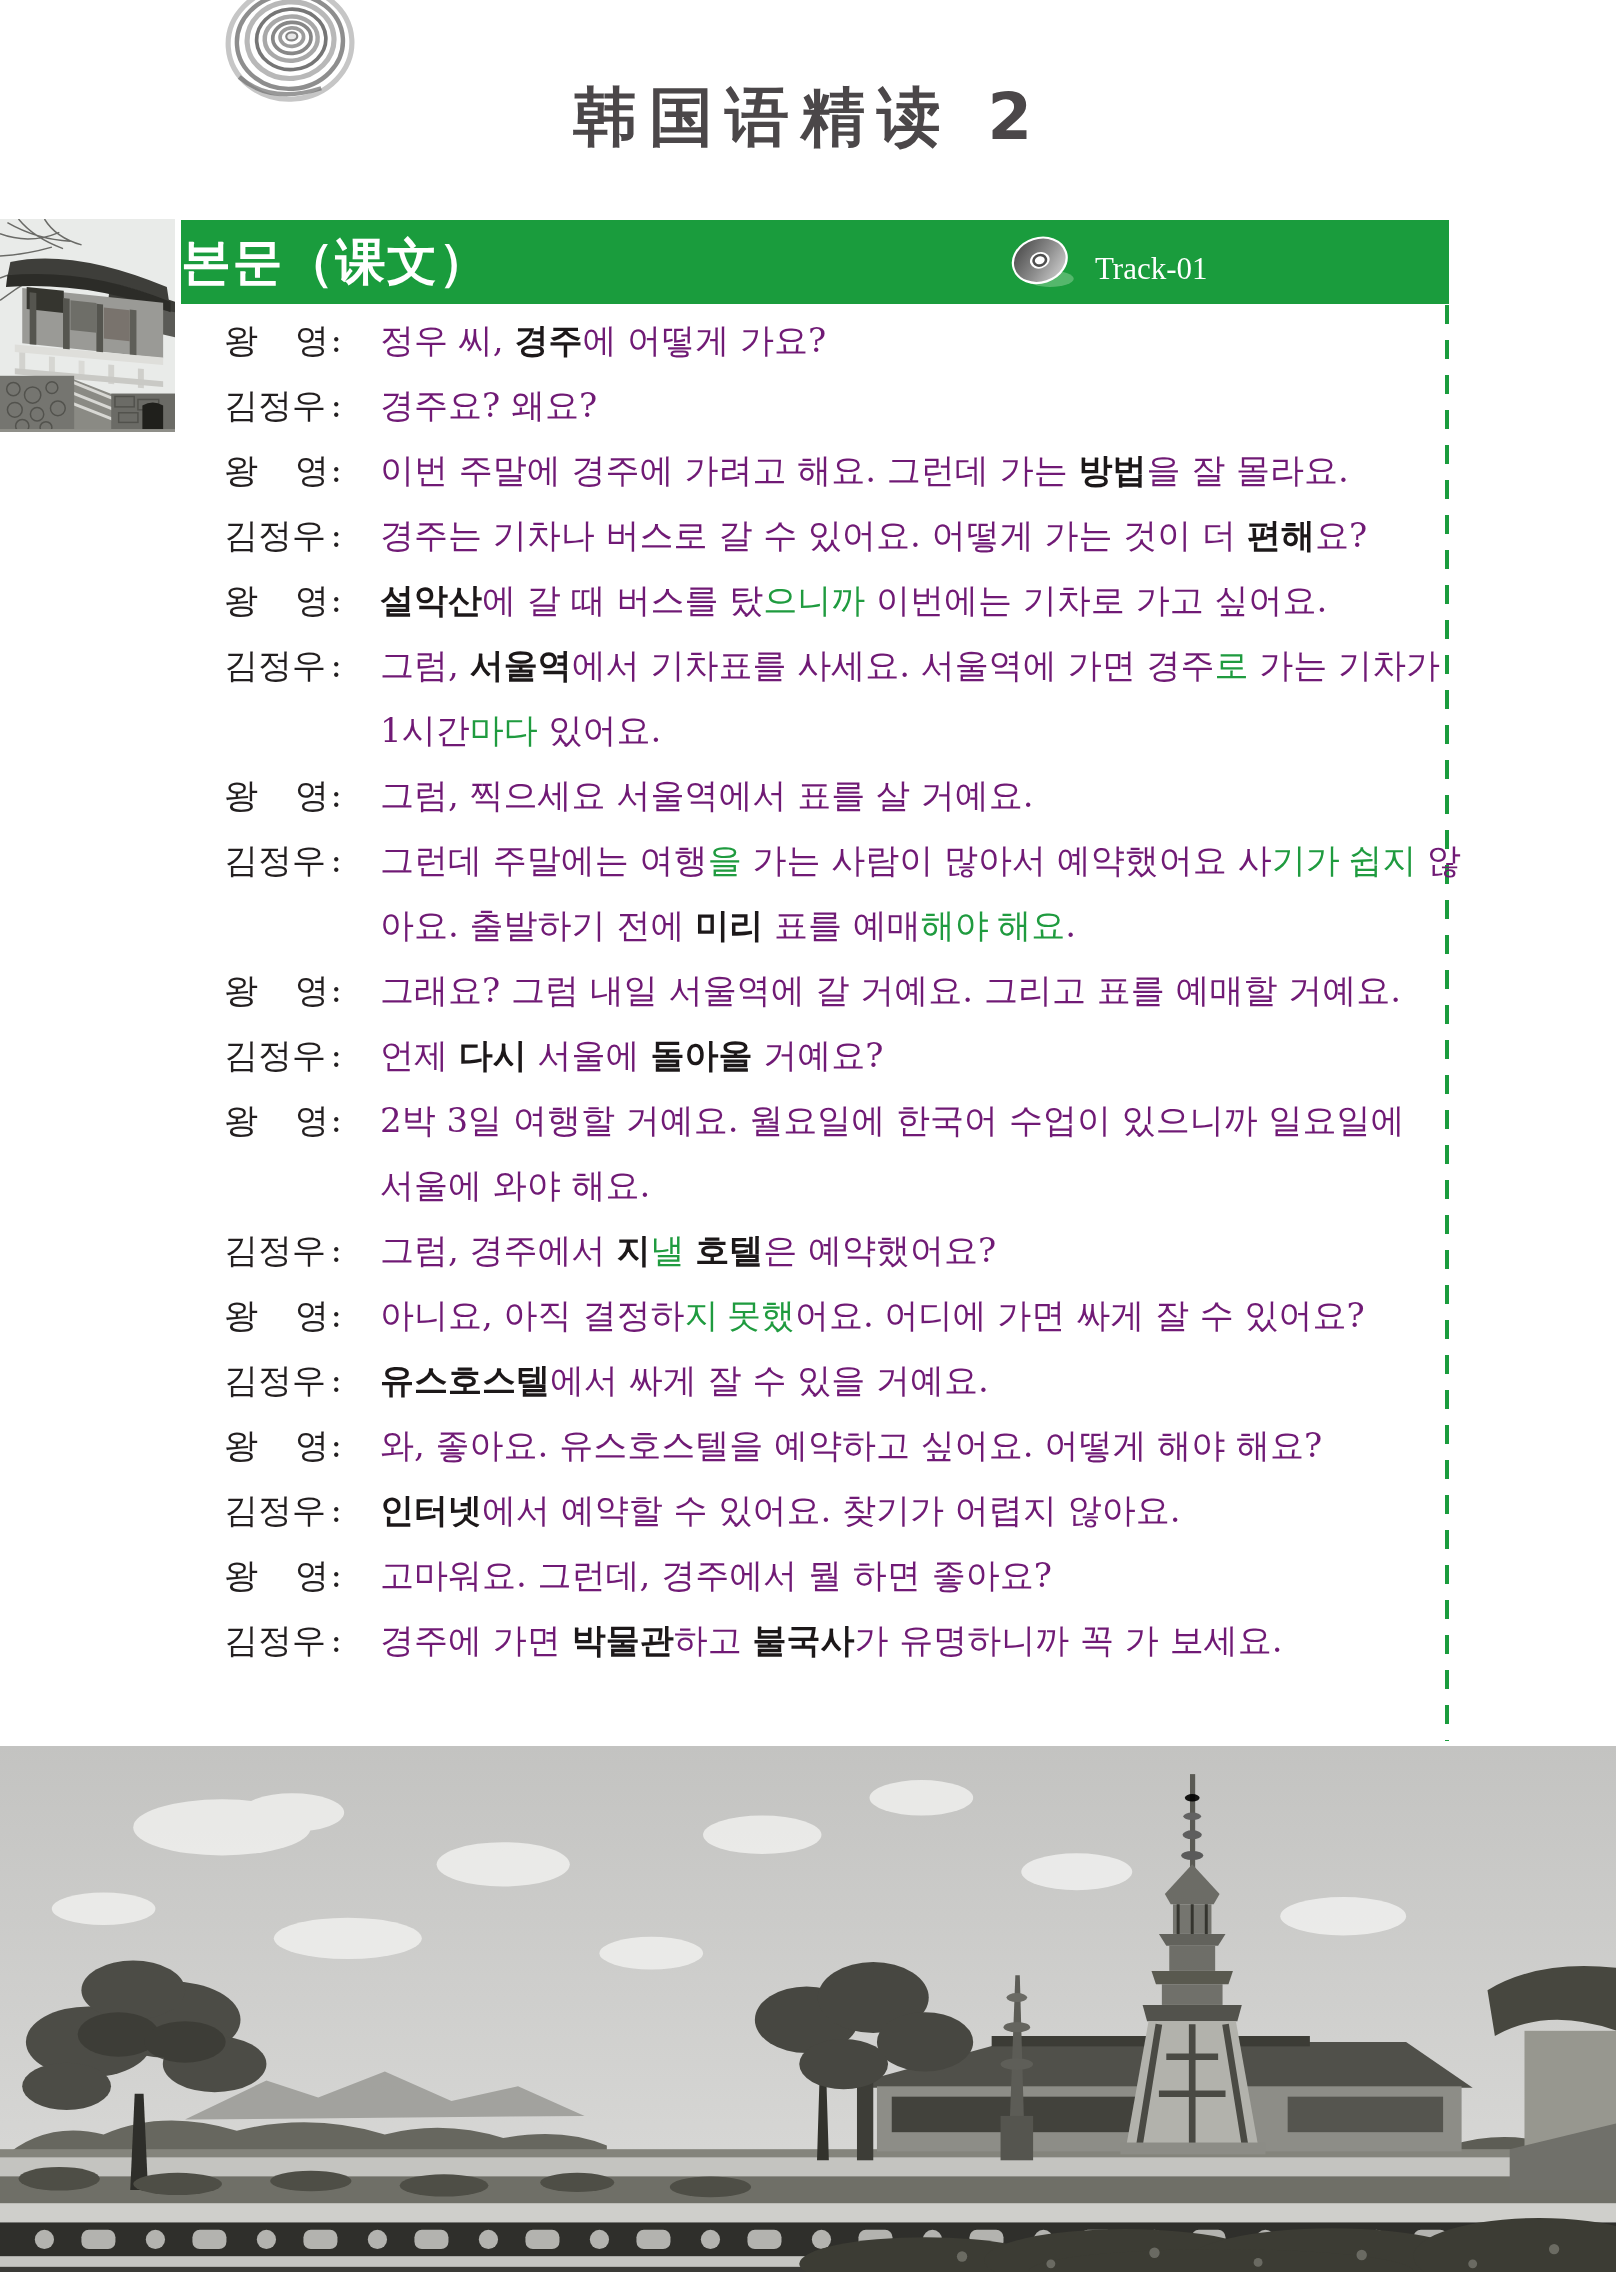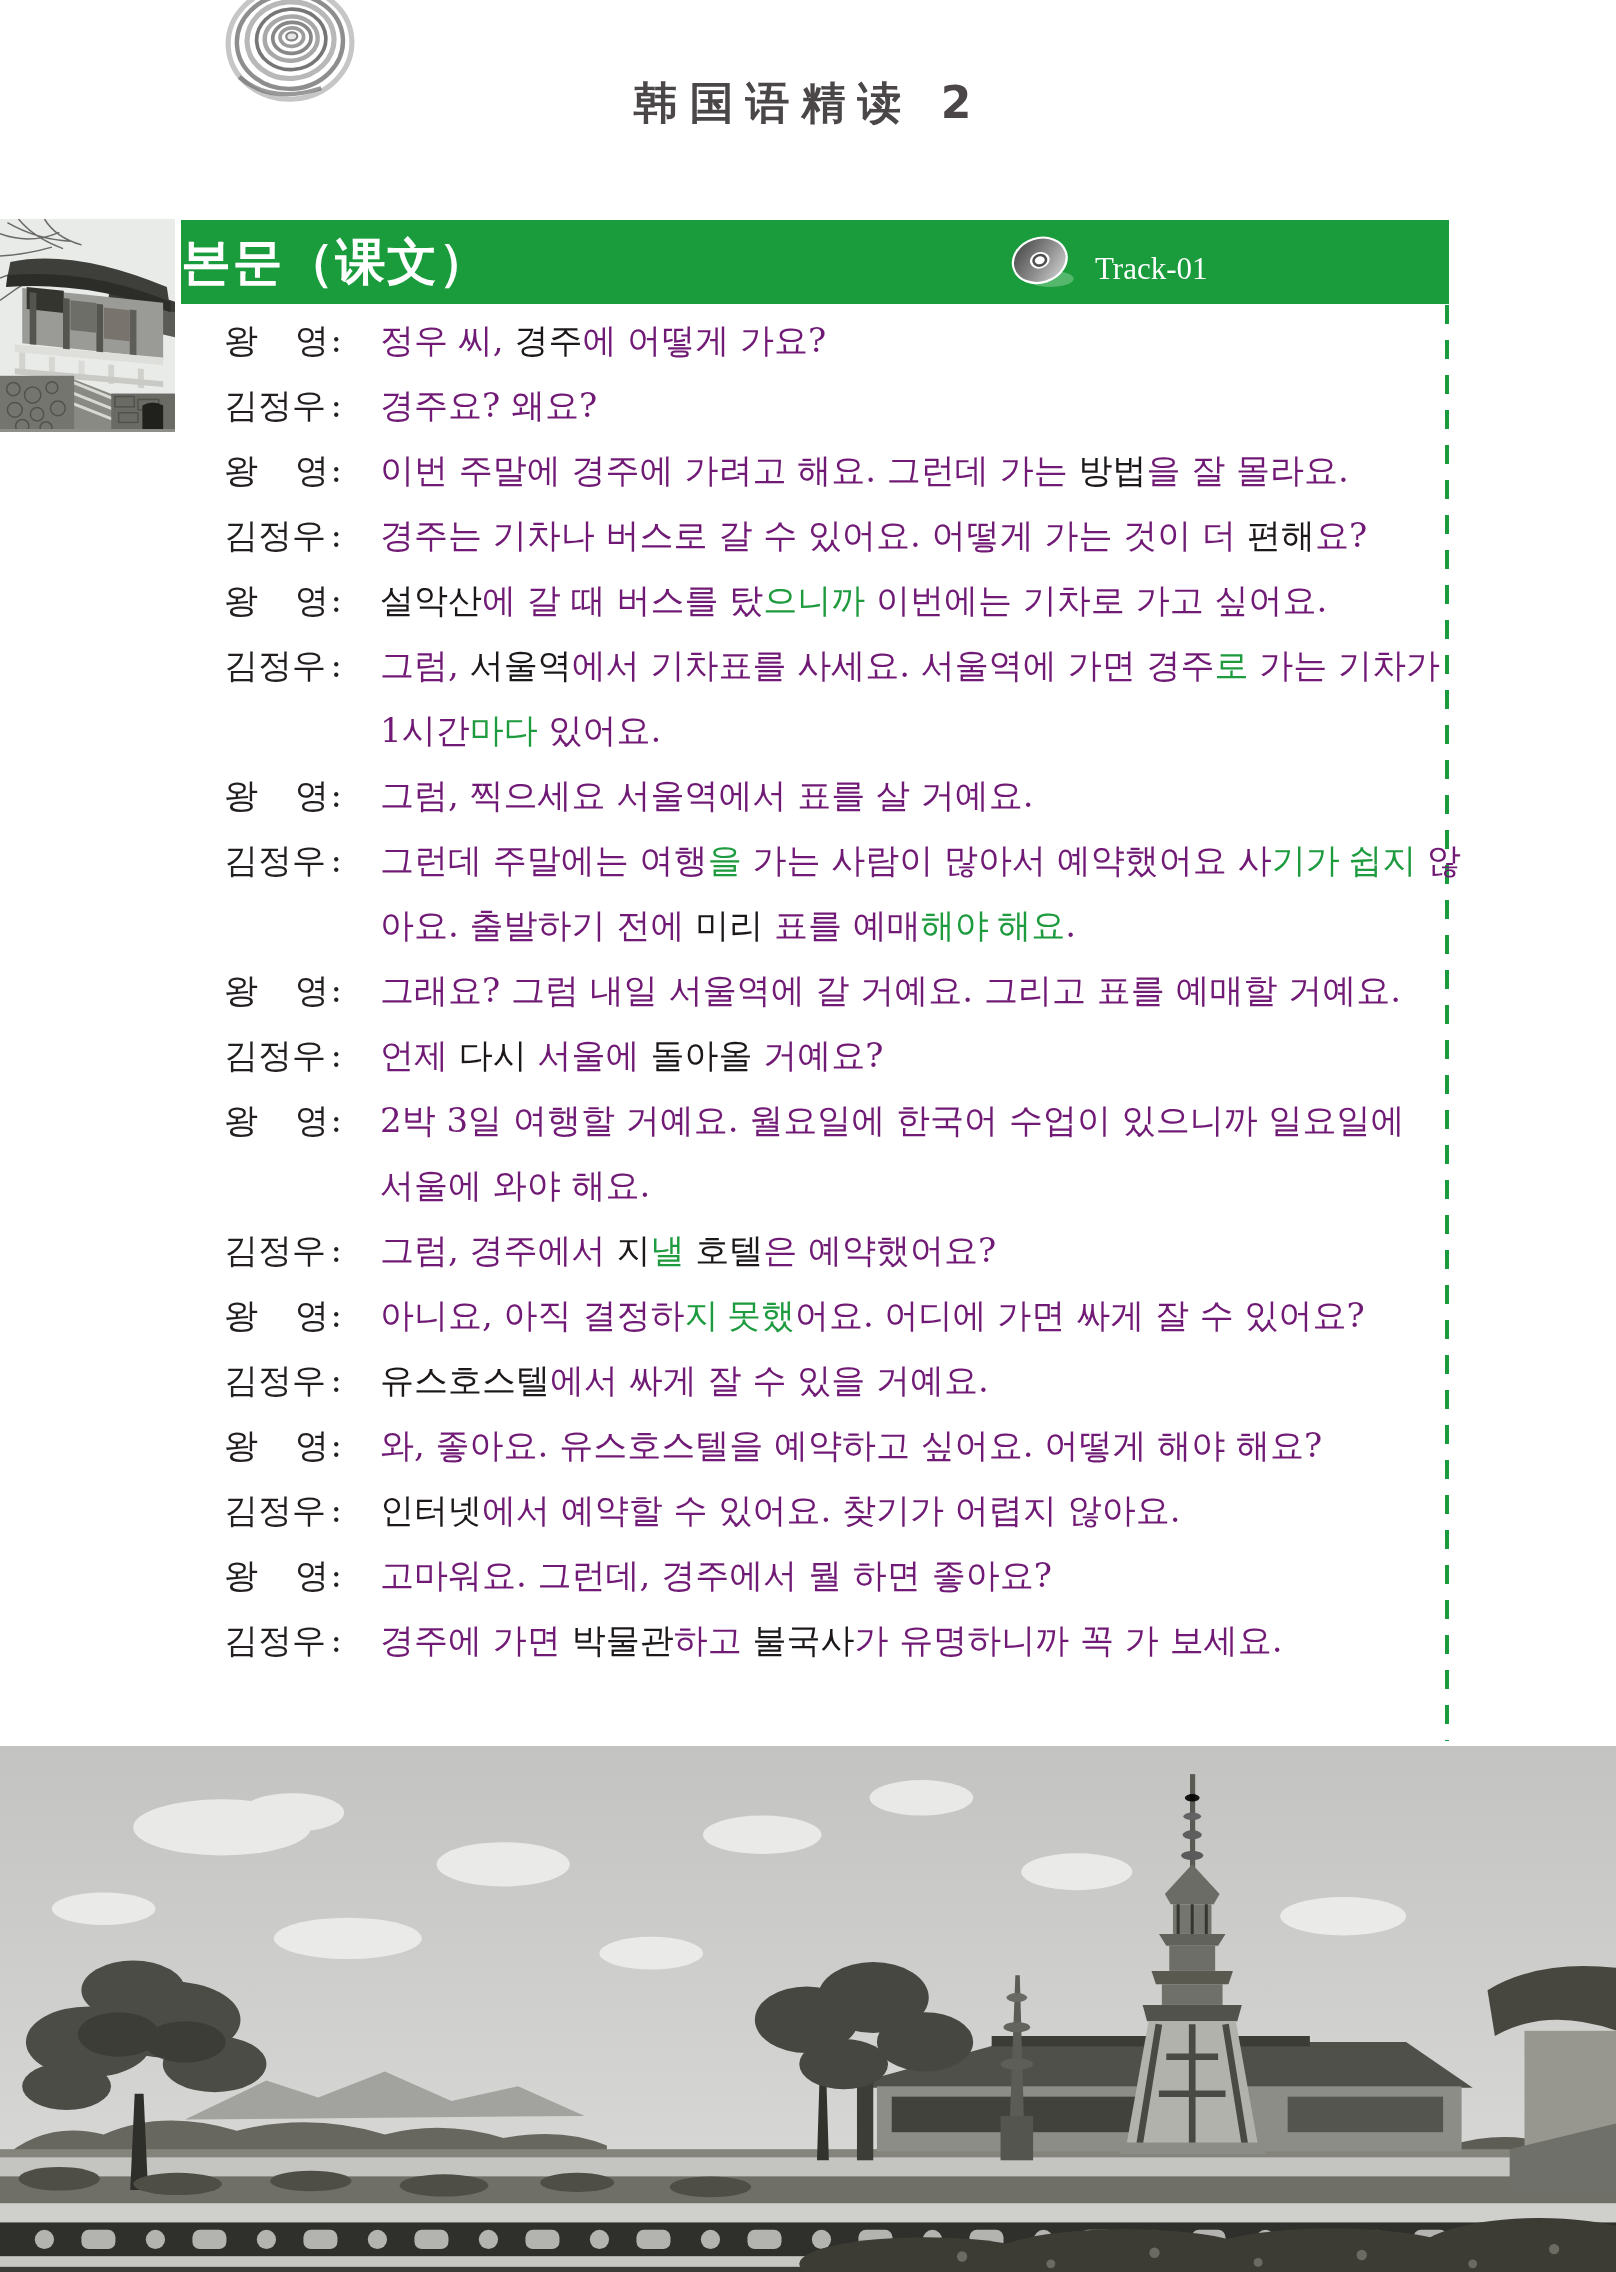--- a/index.html
+++ b/index.html
@@ -5,21 +5,21 @@
   html,body{margin:0;padding:0;background:#fff;}
   .page{position:relative;width:1617px;height:2273px;background:#fff;overflow:hidden;
         font-family:"DejaVu Serif","Liberation Serif",serif;color:#231f20;}
 
   
   .logo{position:absolute;left:222px;top:-4.4px;width:137px;height:112px;}
 
   
   .book-title{position:absolute;left:0;top:74px;width:100%;text-align:center;
               font-family:"DejaVu Sans","Liberation Sans",sans-serif;
-              font-size:44px;font-weight:bold;color:#4b4749;letter-spacing:12px;}
+              font-size:64px;font-weight:bold;color:#4b4749;letter-spacing:12px;}
 
   
   .left-photo{position:absolute;left:0;top:219px;width:175px;height:213px;}
 
   
   .banner{position:absolute;left:181px;top:220px;width:1268px;height:84px;
           background:var(--accent-green,#1a9c3d);display:flex;align-items:center;justify-content:flex-start;}
   .banner-title{color:#ffffff;font-size:50px;font-weight:bold;letter-spacing:1.5px;
                 font-family:"DejaVu Serif","Liberation Serif",serif;}
   .cd-wrap{position:absolute;left:827px;top:7.4px;display:flex;align-items:center;height:70px;}
@@ -32,21 +32,21 @@
                 background:repeating-linear-gradient(180deg,var(--accent-green,#1a9c3d) 0 19px,transparent 19px 35px);}
 
   
   .dialogue{position:absolute;left:224px;top:308px;width:1228px;}
   .dl-row{display:flex;height:65px;line-height:65px;white-space:nowrap;font-size:34px;align-items:center;}
   .dl-speaker{flex:0 0 156px;}
   .dl-name{display:inline-block;width:105px;text-align:justify;text-align-last:justify;}
   .dl-colon{display:inline-block;margin-left:1.5px;}
   .dl-text{flex:1 1 auto;}
   .seg-n{font-weight:normal;color:#701a75;}
-  .seg-b{font-weight:normal;color:#1c1819;}
+  .seg-b{font-weight:bold;color:#1c1819;}
   .seg-g{font-weight:normal;color:var(--grammar-green,#1f9b3f);font-family:Liberation Serif, serif;}
 
   
   .bottom-photo{position:absolute;left:0;top:1746px;width:1617px;height:526px;}
 </style>
 </head>
 <body>
 
 <div class="page">
 

